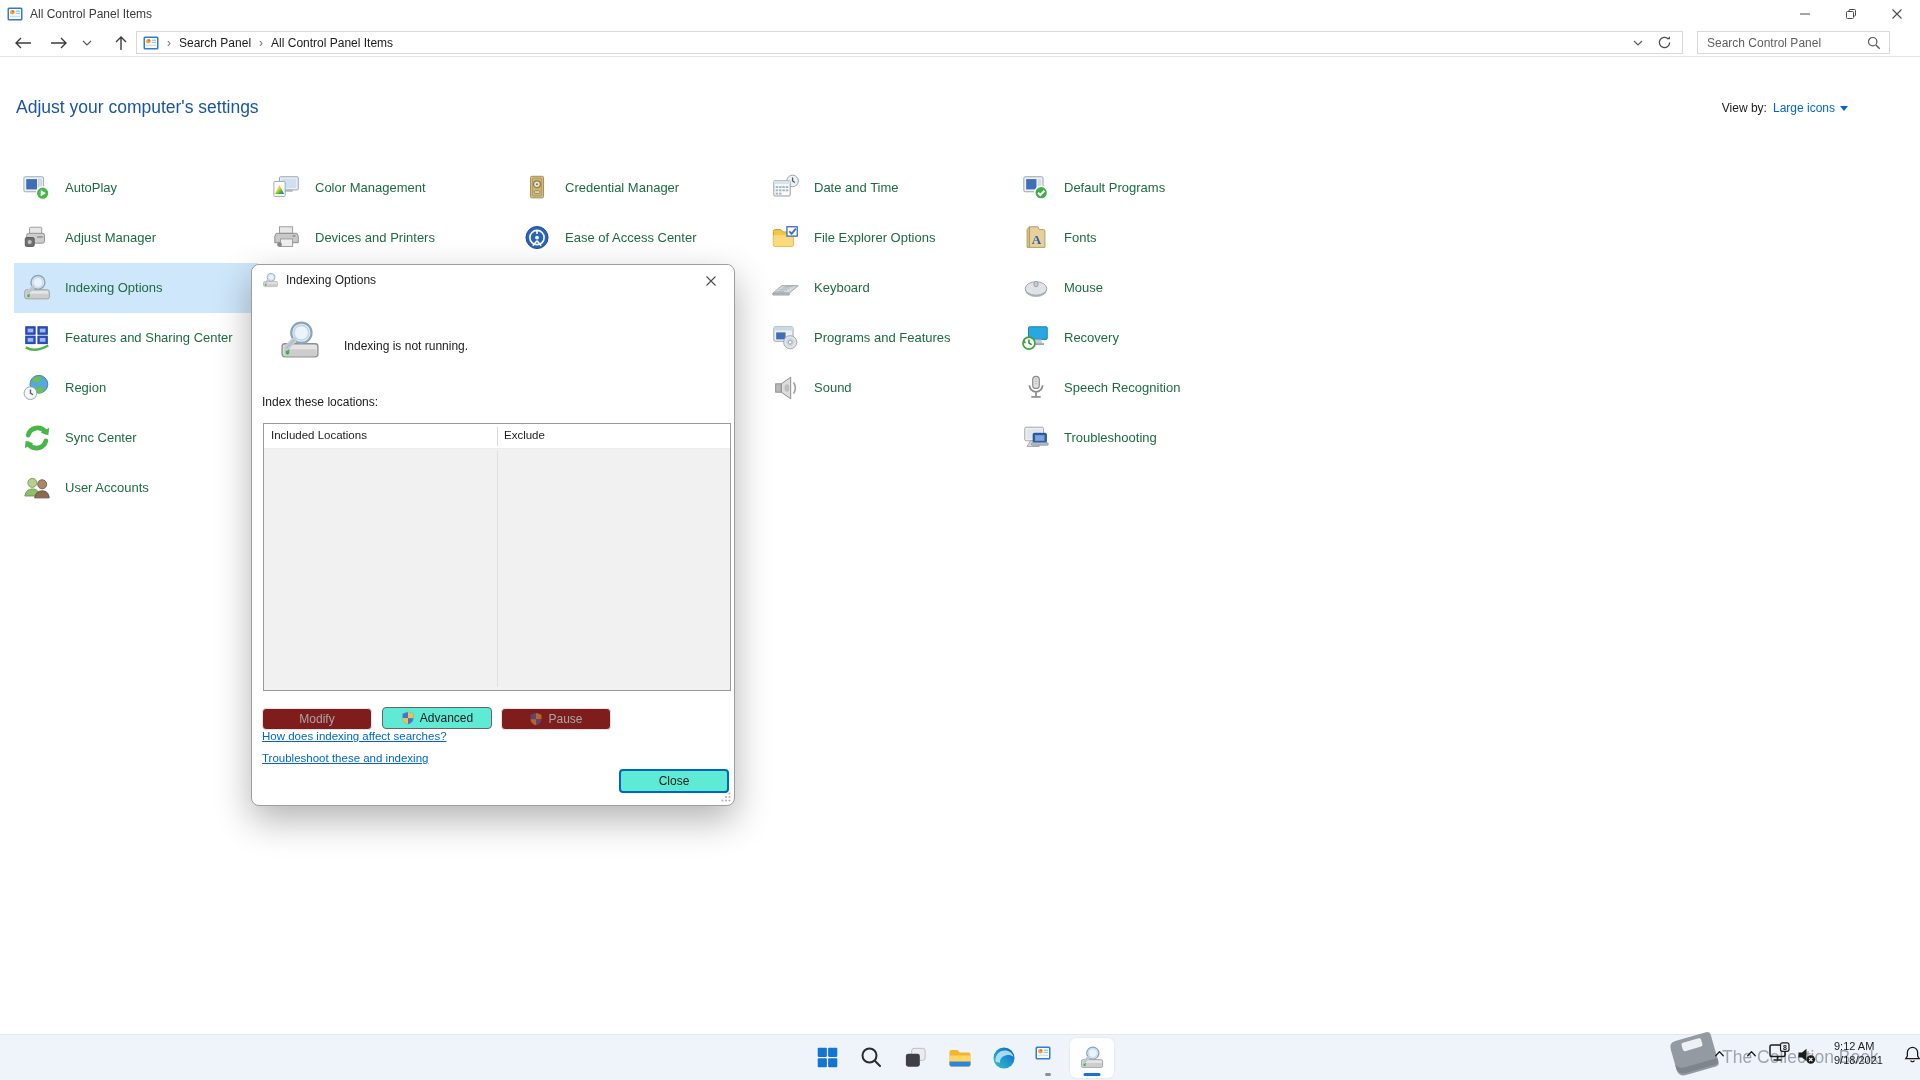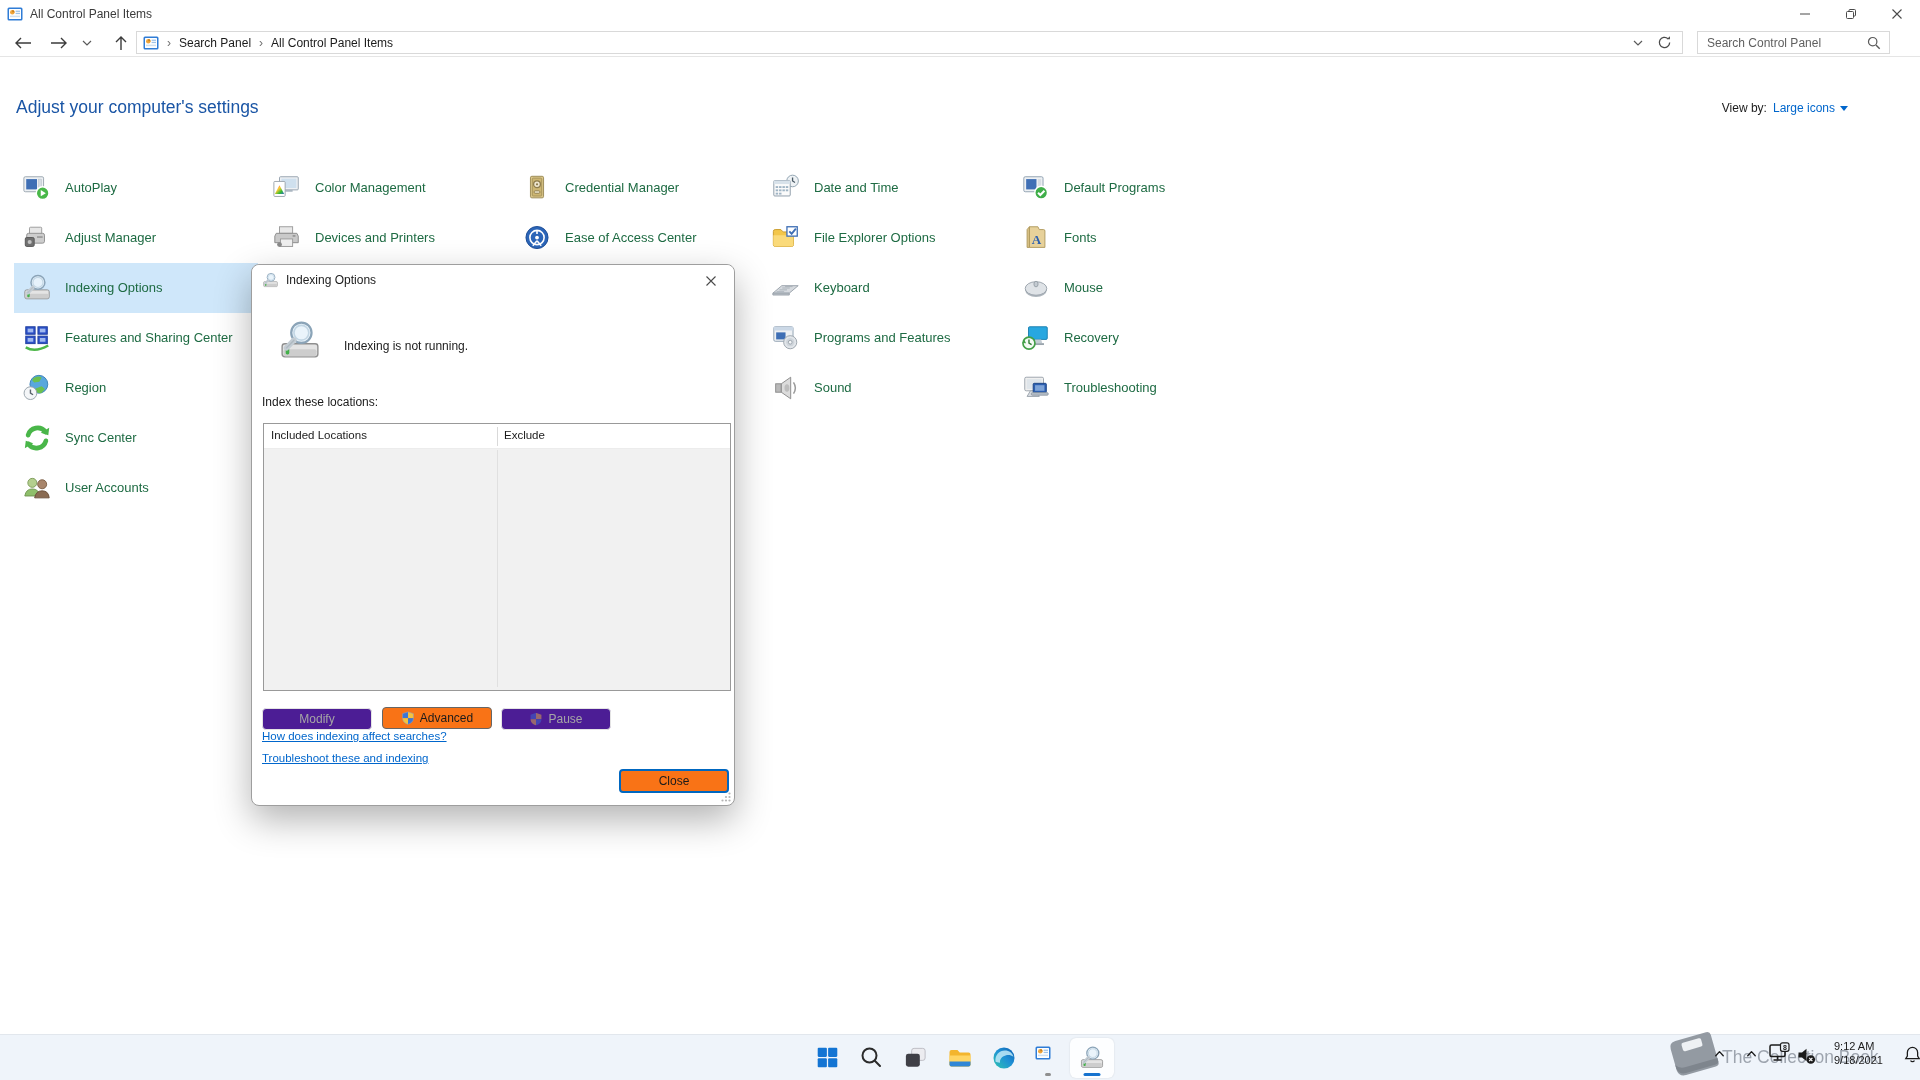--- a/index.html
+++ b/index.html
@@ -47,22 +47,22 @@
   #dlg-close { position:absolute; right:1px; top:1px; width:45px; height:29px; display:flex; align-items:center; justify-content:center; border-radius:0 7px 0 0; }
   #dlg-status-icon { position:absolute; left:26px; top:54px; width:44px; height:44px; }
   #dlg-status-text { position:absolute; left:92px; top:74px; font-size:12px; color:#1b1b1b; }
   #dlg-loc-label { position:absolute; left:10px; top:130px; font-size:12px; color:#1b1b1b; }
   #dlg-list { position:absolute; left:11px; top:158px; width:468px; height:268px; border:1px solid #999; background:#f1f1f1; }
   #dlg-list .hdr { position:absolute; left:0; top:0; right:0; height:25px; background:#fff; border-bottom:1px solid #ececec; }
   #dlg-list .hdr .h { position:absolute; top:5px; font-size:11.5px; color:#1b1b1b; }
   #dlg-list .vdiv { position:absolute; left:233px; top:3px; bottom:3px; width:1px; background:#e0e0e0; }
   #dlg-list .vdiv.h { top:3px; height:19px; bottom:auto; background:#d9d9d9; }
   .dlg-btn { position:absolute; height:22px; display:flex; align-items:center; justify-content:center; gap:5px;
-    font-size:12px; border-radius:4px; background:#f97316; border:1px solid #d0d0d0; color:#1b1b1b; }
-  .dlg-btn.disabled { color:#a6a6a6; background:#4c1d95; border-color:#e4e4e4; }
+    font-size:12px; border-radius:4px; background:#5eead4; border:1px solid #d0d0d0; color:#1b1b1b; }
+  .dlg-btn.disabled { color:#a6a6a6; background:#7f1d1d; border-color:#e4e4e4; }
   .dlg-btn.default { border-color:#666; }
   .dlg-link { position:absolute; left:10px; font-size:11.5px; color:#0066cc; text-decoration:underline; cursor:pointer; }
   #dlg-close-btn { left:367px; top:504px; width:110px; height:24px; border:2px solid #0067c0; }
   #dlg-grip { position:absolute; right:3px; bottom:3px; width:10px; height:10px; }
 
   
   #taskbar { position:absolute; left:0; top:1034px; width:1920px; height:46px; background:#eff4fa; border-top:1px solid rgba(0,0,0,.05); z-index:30; }
   #tb-center { position:absolute; left:0; right:0; top:0; height:46px; display:flex; align-items:center; justify-content:center; }
   .tb-slot { width:44px; height:40px; margin:0 0; border-radius:6px; position:relative; display:flex; align-items:center; justify-content:center; cursor:default; }
   .tb-slot.active { background:#fdfeff; box-shadow:0 0 2px rgba(0,0,0,.12); }
@@ -450,20 +450,36 @@
             <circle cx="8.5" cy="21.5" r="6.4" fill="#f4faf4" stroke="#43a047" stroke-width="1.8"></circle>
             <path d="M8.5 17.7 V21.5 l2.8 1.6" stroke="#2f7d33" stroke-width="1.5" fill="none"></path>
             <path d="M3.4 17.6 l-2 3.6 4 .3 z" fill="#43a047"></path>
           </svg>
         </span>
         <span class="lbl">Recovery</span>
       </div>
       <div class="cp-item">
         <span class="ic">
           <svg width="30" height="30" viewBox="0 0 32 32">
+            <rect x="12.5" y="3.5" width="7" height="13" rx="3.5" fill="#e3e3e3" stroke="#8a8a8a" stroke-width="1.3"></rect>
+            <path d="M9 13 a7 7 0 0 0 14 0" fill="none" stroke="#8a8a8a" stroke-width="1.8"></path>
+            <line x1="16" y1="20" x2="16" y2="25" stroke="#8a8a8a" stroke-width="1.8"></line>
+            <line x1="11" y1="25.5" x2="21" y2="25.5" stroke="#8a8a8a" stroke-width="1.8"></line>
+            <g stroke="#b5b5b5" stroke-width="1">
+              <line x1="14.5" y1="6.5" x2="17.5" y2="6.5"></line>
+              <line x1="14.5" y1="9" x2="17.5" y2="9"></line>
+              <line x1="14.5" y1="11.5" x2="17.5" y2="11.5"></line>
+            </g>
+          </svg>
+        </span>
+        <span class="lbl">Speech Recognition</span>
+      </div>
+      <div class="cp-item">
+        <span class="ic">
+          <svg width="30" height="30" viewBox="0 0 32 32">
             <rect x="4" y="4.5" width="20" height="14.5" rx="1.5" fill="#f0f0f0" stroke="#9aa2ab"></rect>
             <rect x="6" y="6.5" width="16" height="10.5" fill="#dfe5ea"></rect>
             <path d="M10 19 l-3.5 6 h13 l-2.5-6 z" fill="#d9dde2" stroke="#9aa2ab"></path>
             <rect x="13" y="11" width="14" height="10" rx="1" fill="#2d5fb0" stroke="#1d4585"></rect>
             <rect x="15" y="13" width="10" height="6" fill="#7ea4d8"></rect>
             <rect x="11" y="21" width="18" height="2.6" rx="1" fill="#b9c2cb" stroke="#8f99a3"></rect>
           </svg>
         </span>
         <span class="lbl">Troubleshooting</span>
       </div>

